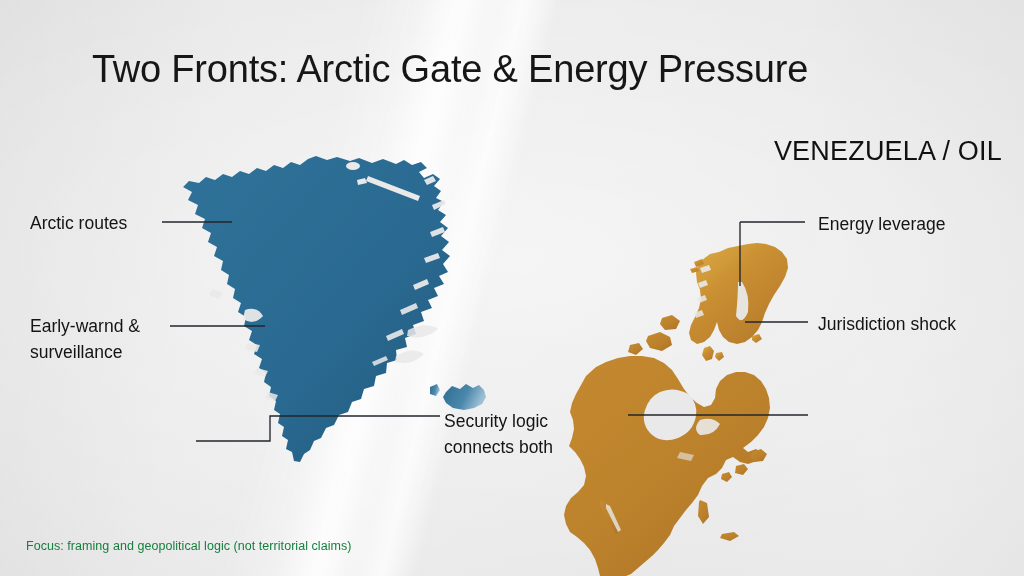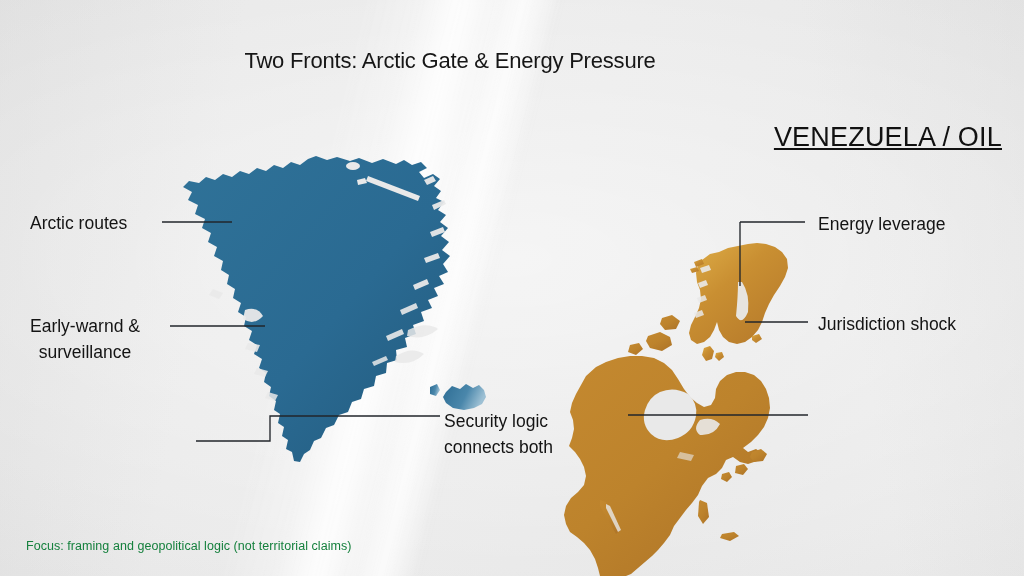--- a/index.html
+++ b/index.html
@@ -55,44 +55,44 @@
     position:absolute; inset:0;
     background: linear-gradient(100deg, rgba(215,215,215,0.45) 0%, rgba(255,255,255,0) 22%),
                 linear-gradient(260deg, rgba(214,214,214,0.40) 0%, rgba(255,255,255,0) 20%);
   }
 
   
   .title {
     position:absolute;
     top:48px; left:0; width:900px;
     text-align:center;
-    font-size:22px;
+    font-size:38px;
     font-weight:400;
     color:#161616;
     letter-spacing:-0.2px;
   }
   .heading {
     position:absolute;
     font-size:27px;
     font-weight:400;
     color:#111;
     letter-spacing:0.2px;
     white-space:nowrap;
   }
   .heading.left  { top:122px; left:30px; }
-  .heading.right { top:122px; right:22px; text-align:right;text-decoration:underline; }
+  .heading.right { top:136px; right:22px; text-align:right; }
 
   .anno {
     position:absolute;
     font-size:17.5px;
     line-height:26px;
     color:#141414;
     white-space:pre-line;
   }
-  .anno.left  { text-align:center; }
+  .anno.left  { text-align:left; }
   .anno.right { text-align:left; }
   .anno.center{ text-align:left; }
 
   .footnote {
     position:absolute;
     left:26px; top:539px;
     font-size:12.5px;
     color:#15803d;
     letter-spacing:0.05px;
   }

